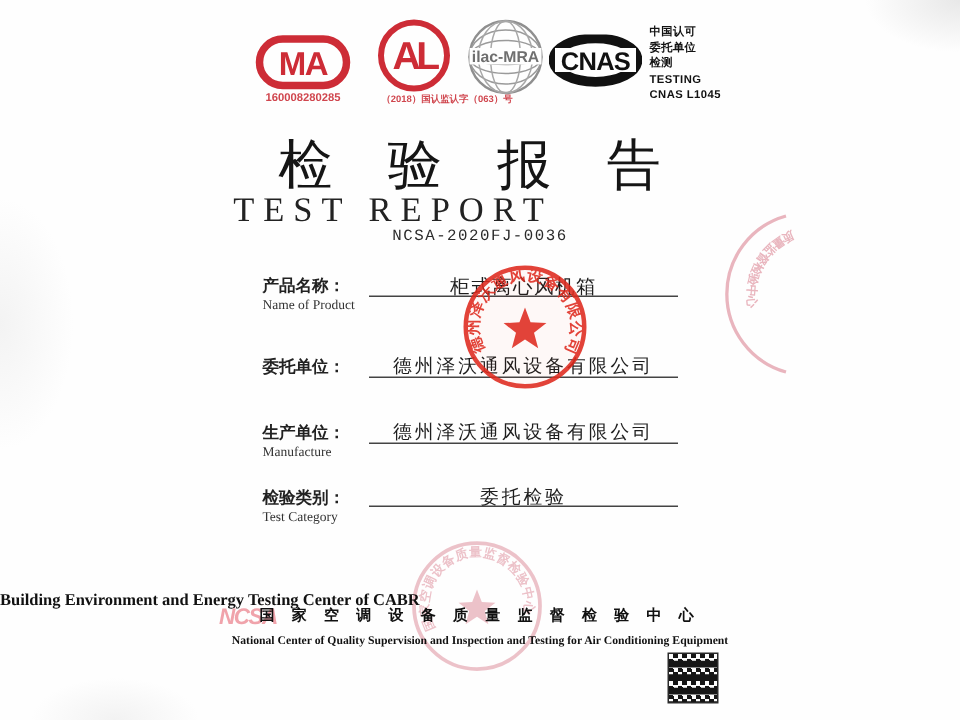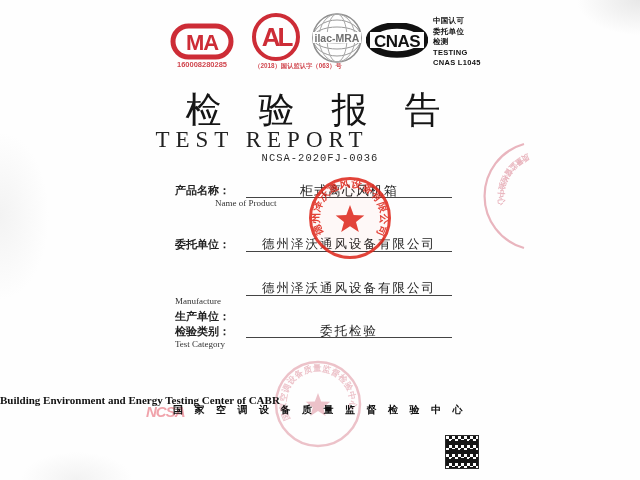--- a/index.html
+++ b/index.html
@@ -83,29 +83,29 @@
     <div>检测</div>
     <div>TESTING</div>
     <div>CNAS L1045</div>
   </div>
 
   <div class="abs title-zh">检 验 报 告</div>
   <div class="abs title-en">TEST REPORT</div>
   <div class="abs report-no">NCSA-2020FJ-0036</div>
 
   <div class="abs f-label" style="top:183px;">产品名称：</div>
-  <div class="abs f-en" style="top:198px;margin-left:40px;">Name of Product</div>
+  <div class="abs f-en" style="top:198px;">Name of Product</div>
   <div class="abs f-value" style="top:182px;font-size:13px;letter-spacing:1px;">柜式离心风机箱</div>
   <div class="abs f-line" style="top:197px;"></div>
 
   <div class="abs f-label" style="top:237px;">委托单位：</div>
   <div class="abs f-value" style="top:236px;">德州泽沃通风设备有限公司</div>
   <div class="abs f-line" style="top:251px;"></div>
 
-  <div class="abs f-label" style="top:281px;margin-top:28px;">生产单位：</div>
+  <div class="abs f-label" style="top:281px;">生产单位：</div>
   <div class="abs f-en" style="top:296px;">Manufacture</div>
   <div class="abs f-value" style="top:280px;">德州泽沃通风设备有限公司</div>
   <div class="abs f-line" style="top:295px;"></div>
 
   <div class="abs f-label" style="top:324px;">检验类别：</div>
   <div class="abs f-en" style="top:339px;">Test Category</div>
   <div class="abs f-value" style="top:323px;">委托检验</div>
   <div class="abs f-line" style="top:337px;"></div>
 
   <svg class="abs seal-svg" style="left:308px;top:176px;opacity:.88;" width="84" height="84" viewBox="0 0 84 84">
@@ -136,20 +136,21 @@
     </defs>
     <path d="M 42,4 A 54,54 0 0,0 42,108" fill="none" stroke="#d87a8a" stroke-width="2.2"></path>
     <text font-size="8" font-weight="bold" fill="#d87a8a" font-family="Liberation Serif, serif">
       <textPath href="#edgeArc">质量监督检验中心</textPath>
     </text>
   </svg>
 
   <div class="abs org1-en">Building Environment and Energy Testing Center of CABR</div>
   <div class="abs ncsa-logo">NCSA</div>
   <div class="abs org2-zh">国 家 空 调 设 备 质 量 监 督 检 验 中 心</div>
+  <div class="abs org2-en">National Center of Quality Supervision and Inspection and Testing for Air Conditioning Equipment</div>
 
   <div class="abs" style="left:446px;top:436px;width:32px;height:32px;
        background-image:
          repeating-conic-gradient(#161616 0 25%, transparent 0 50%),
          repeating-conic-gradient(transparent 0 25%, #161616 0 75%);
        background-size:6px 6px, 9px 9px;background-color:#fdfdfd;outline:1px solid #2a2a2a;"></div>
 
 </div>
 
 </body></html>

